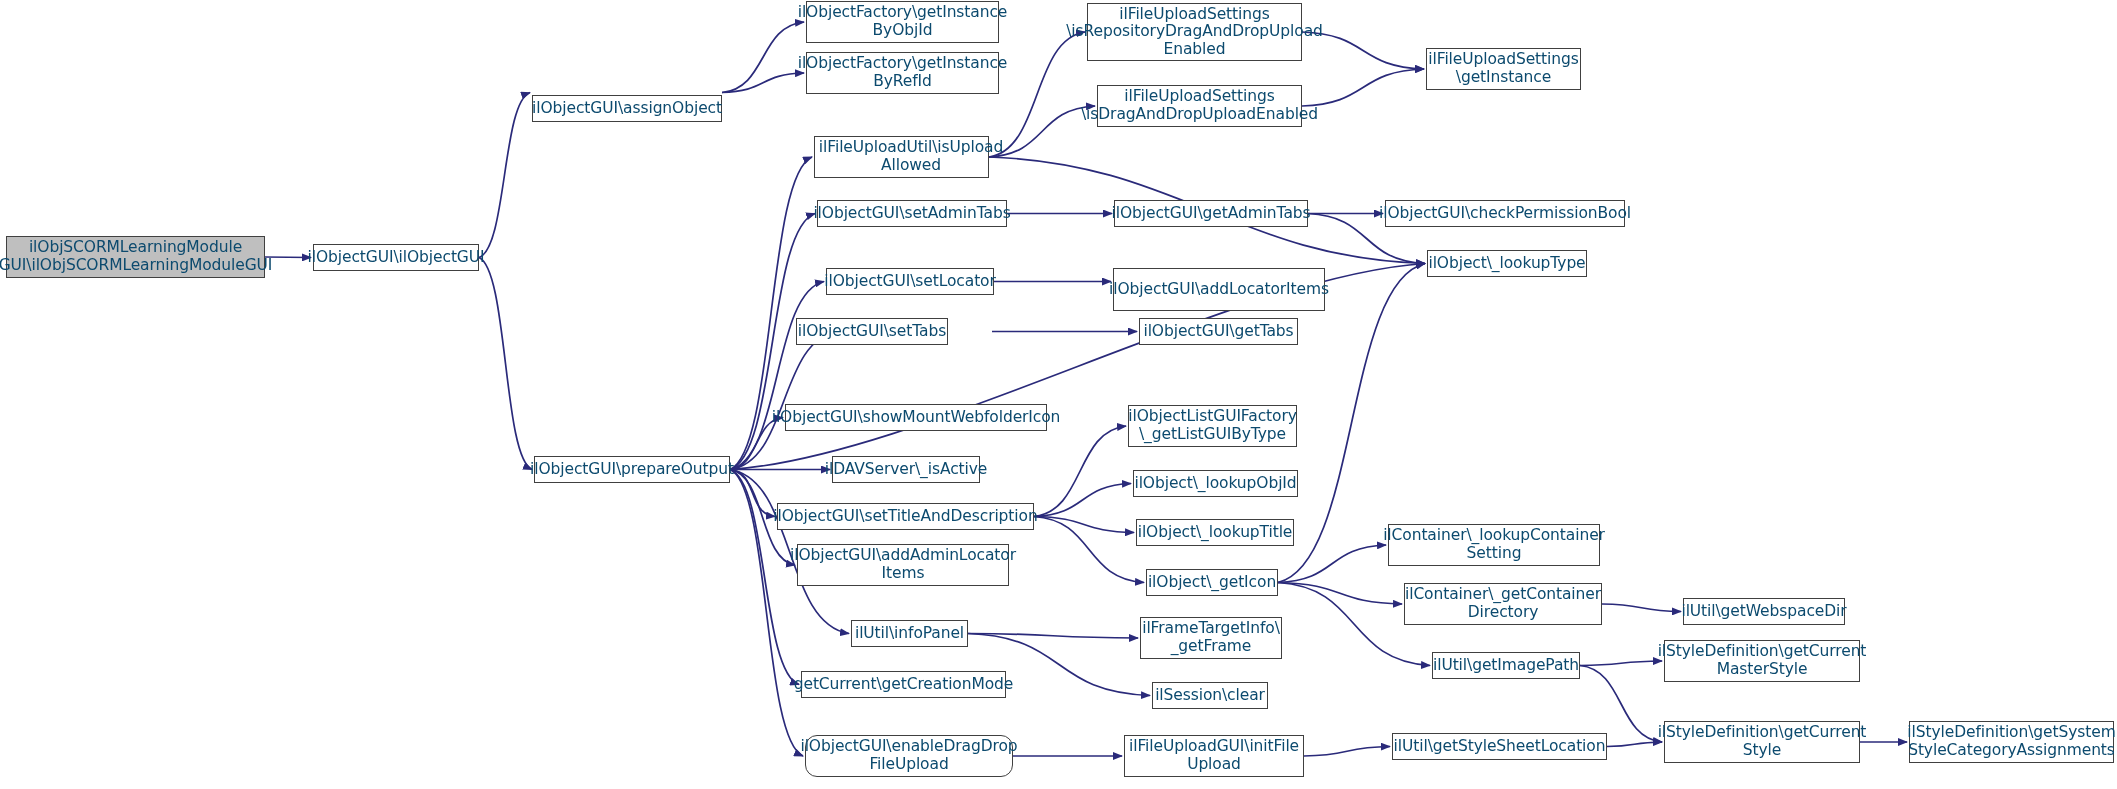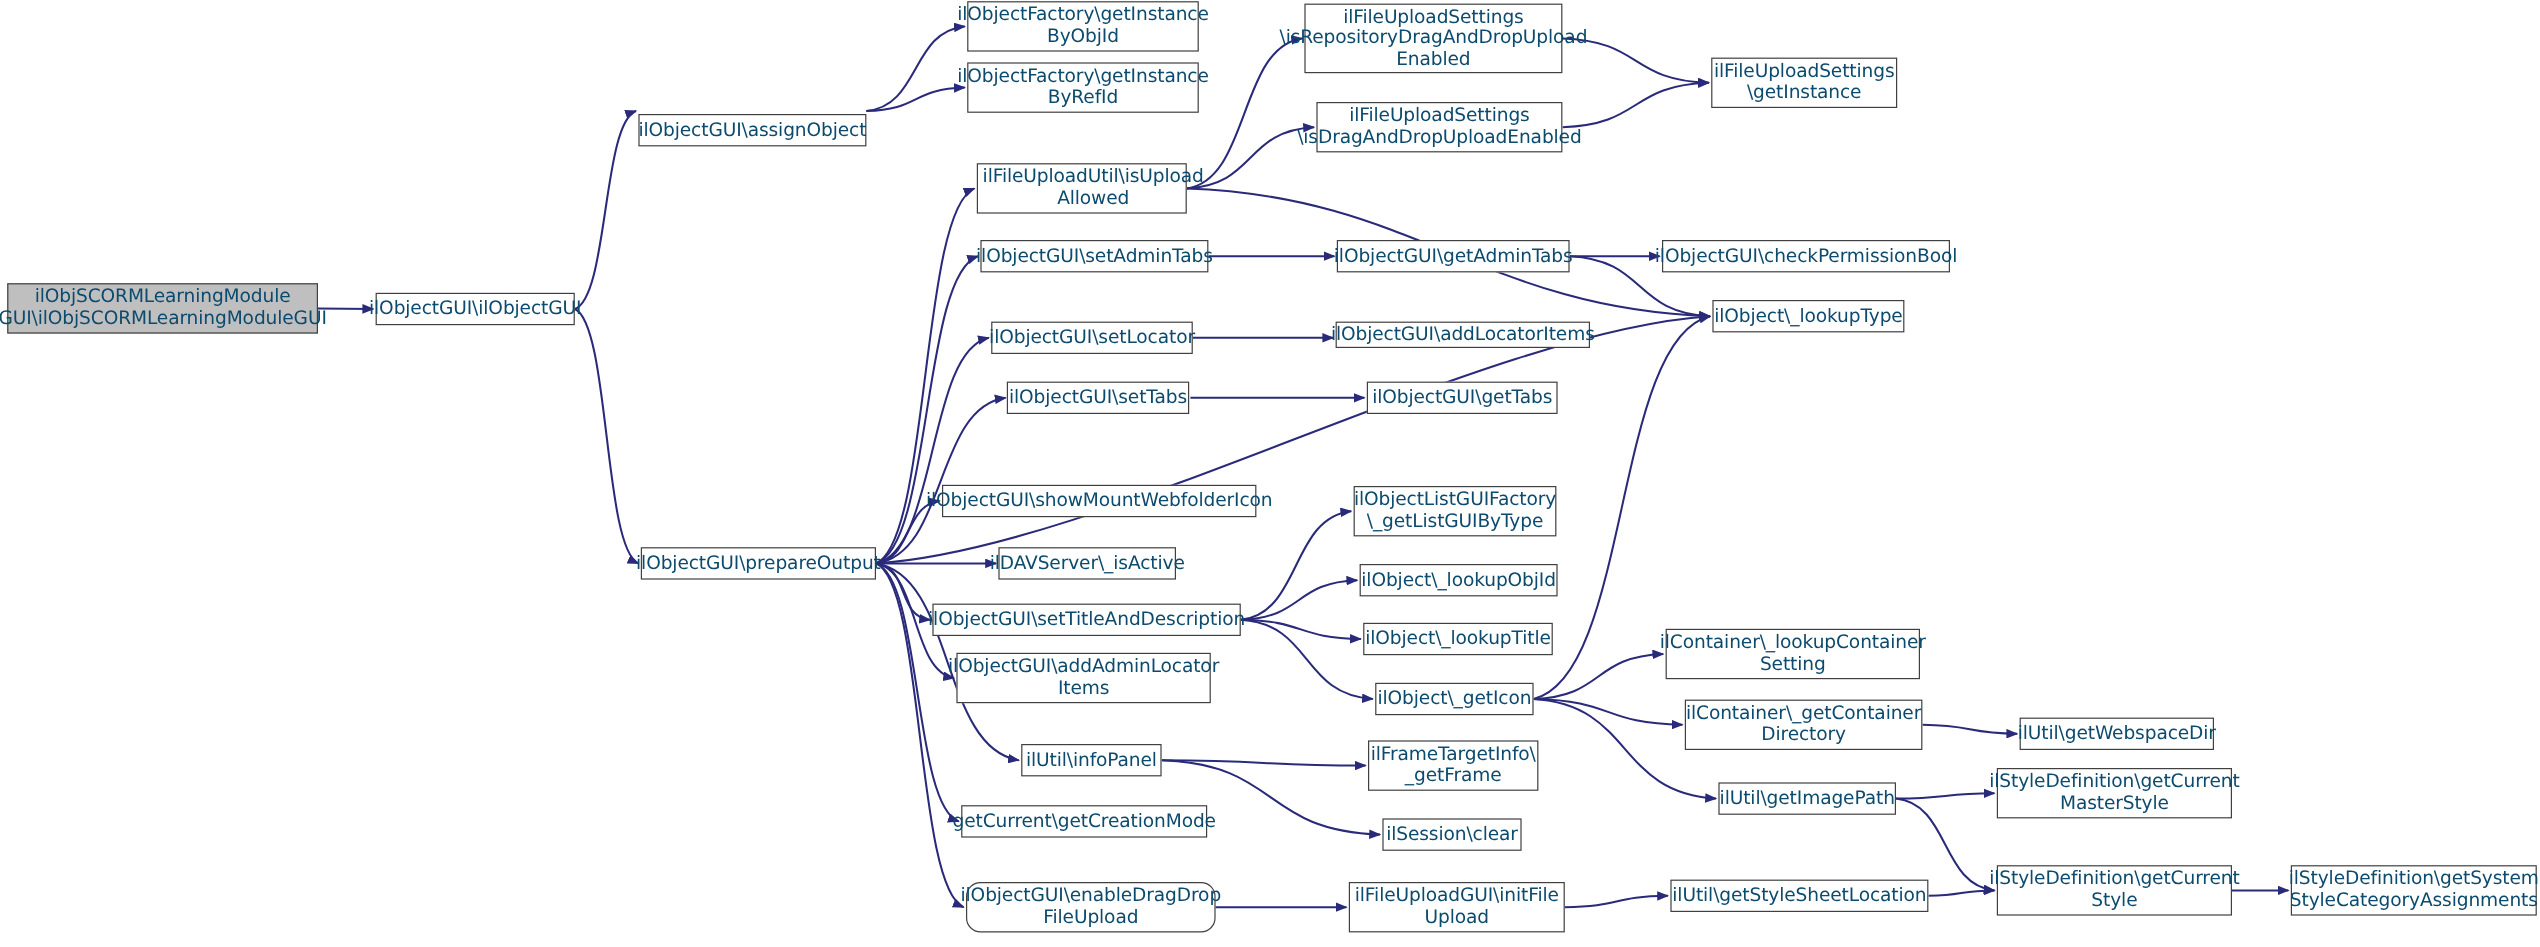--- a/index.html
+++ b/index.html
@@ -119,22 +119,22 @@
       <div class="node" style="left: 1097px; top: 85px; width: 205px; height: 42px;">ilFileUploadSettings
 \isDragAndDropUploadEnabled</div>
       <div class="node" style="left: 1426px; top: 48px; width: 155px; height: 42px;">ilFileUploadSettings
 \getInstance</div>
       <div class="node" style="left: 817px; top: 200px; width: 190px; height: 27px;">ilObjectGUI\setAdminTabs</div>
       <div class="node" style="left: 1114px; top: 200px; width: 194px; height: 27px;">ilObjectGUI\getAdminTabs</div>
       <div class="node" style="left: 1385px; top: 200px; width: 240px; height: 27px;">ilObjectGUI\checkPermissionBool</div>
       <div class="node" style="left: 1427px; top: 250px; width: 160px; height: 27px;">ilObject\_lookupType</div>
       <div class="node" style="left: 534px; top: 456px; width: 196px; height: 27px;">ilObjectGUI\prepareOutput</div>
       <div class="node" style="left: 826px; top: 268px; width: 168px; height: 27px;">ilObjectGUI\setLocator</div>
-      <div class="node" style="left: 1113px; top: 268px; width: 212px; height: 22px;">ilObjectGUI\addLocatorItems</div>
-      <div class="node" style="left: 839px; top: 318px; width: 152px; height: 27px;">ilObjectGUI\setTabs</div>
+      <div class="node" style="left: 1113px; top: 268px; width: 212px; height: 43px;">ilObjectGUI\addLocatorItems</div>
+      <div class="node" style="left: 796px; top: 318px; width: 152px; height: 27px;">ilObjectGUI\setTabs</div>
       <div class="node" style="left: 1139px; top: 318px; width: 159px; height: 27px;">ilObjectGUI\getTabs</div>
       <div class="node" style="left: 785px; top: 404px; width: 262px; height: 27px;">ilObjectGUI\showMountWebfolderIcon</div>
       <div class="node" style="left: 1128px; top: 405px; width: 169px; height: 42px;">ilObjectListGUIFactory
 \_getListGUIByType</div>
       <div class="node" style="left: 832px; top: 456px; width: 148px; height: 27px;">ilDAVServer\_isActive</div>
       <div class="node" style="left: 1133px; top: 470px; width: 165px; height: 27px;">ilObject\_lookupObjId</div>
       <div class="node" style="left: 777px; top: 503px; width: 257px; height: 27px;">ilObjectGUI\setTitleAndDescription</div>
       <div class="node" style="left: 1136px; top: 519px; width: 158px; height: 27px;">ilObject\_lookupTitle</div>
       <div class="node" style="left: 797px; top: 544px; width: 212px; height: 42px;">ilObjectGUI\addAdminLocator
 Items</div>

